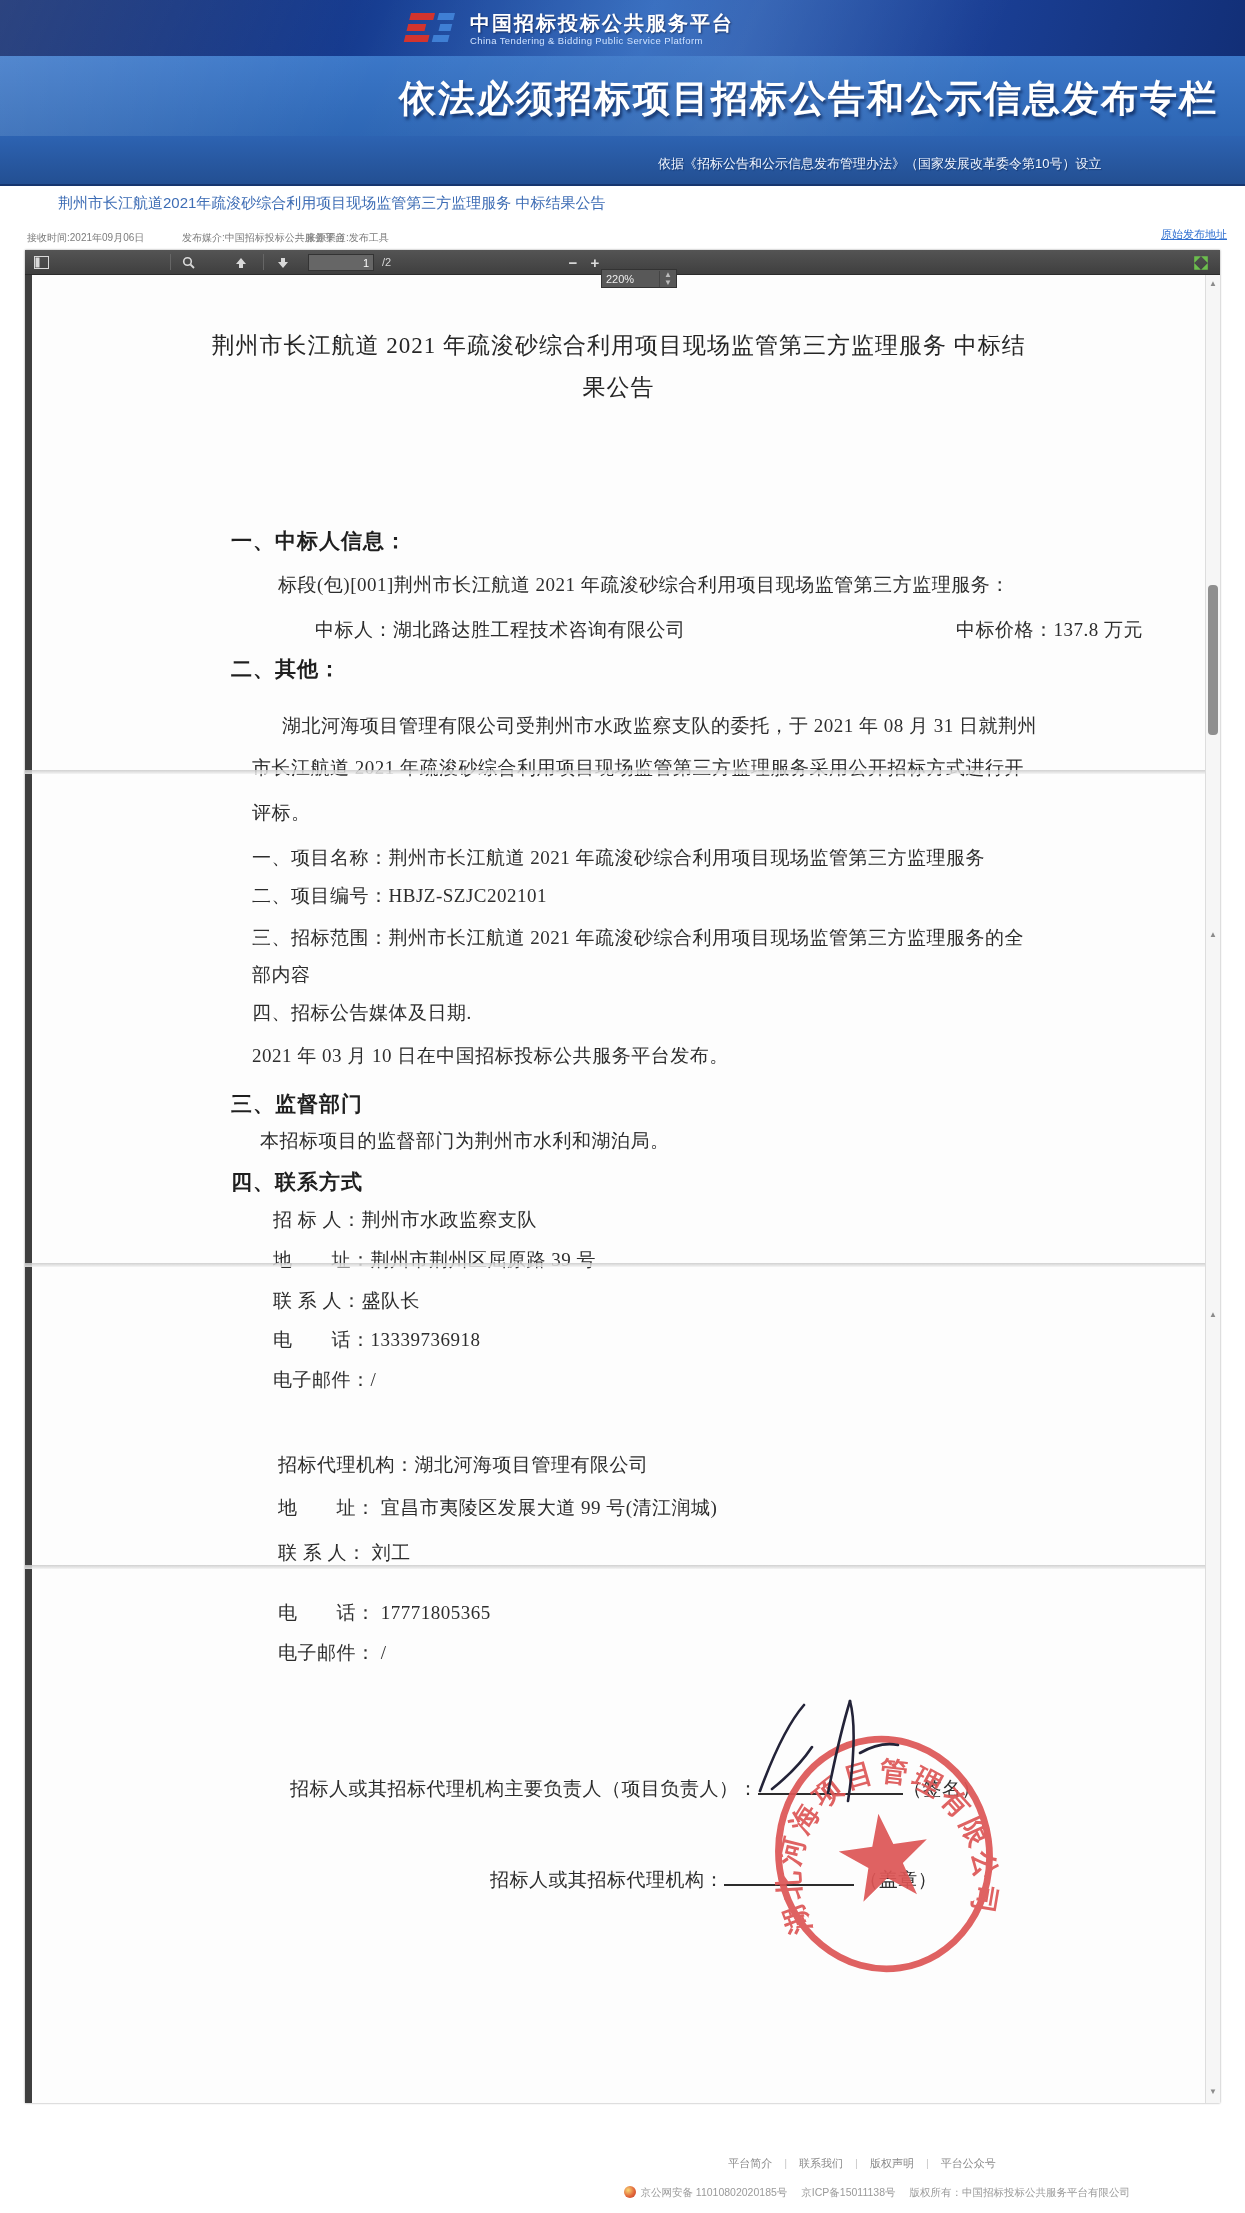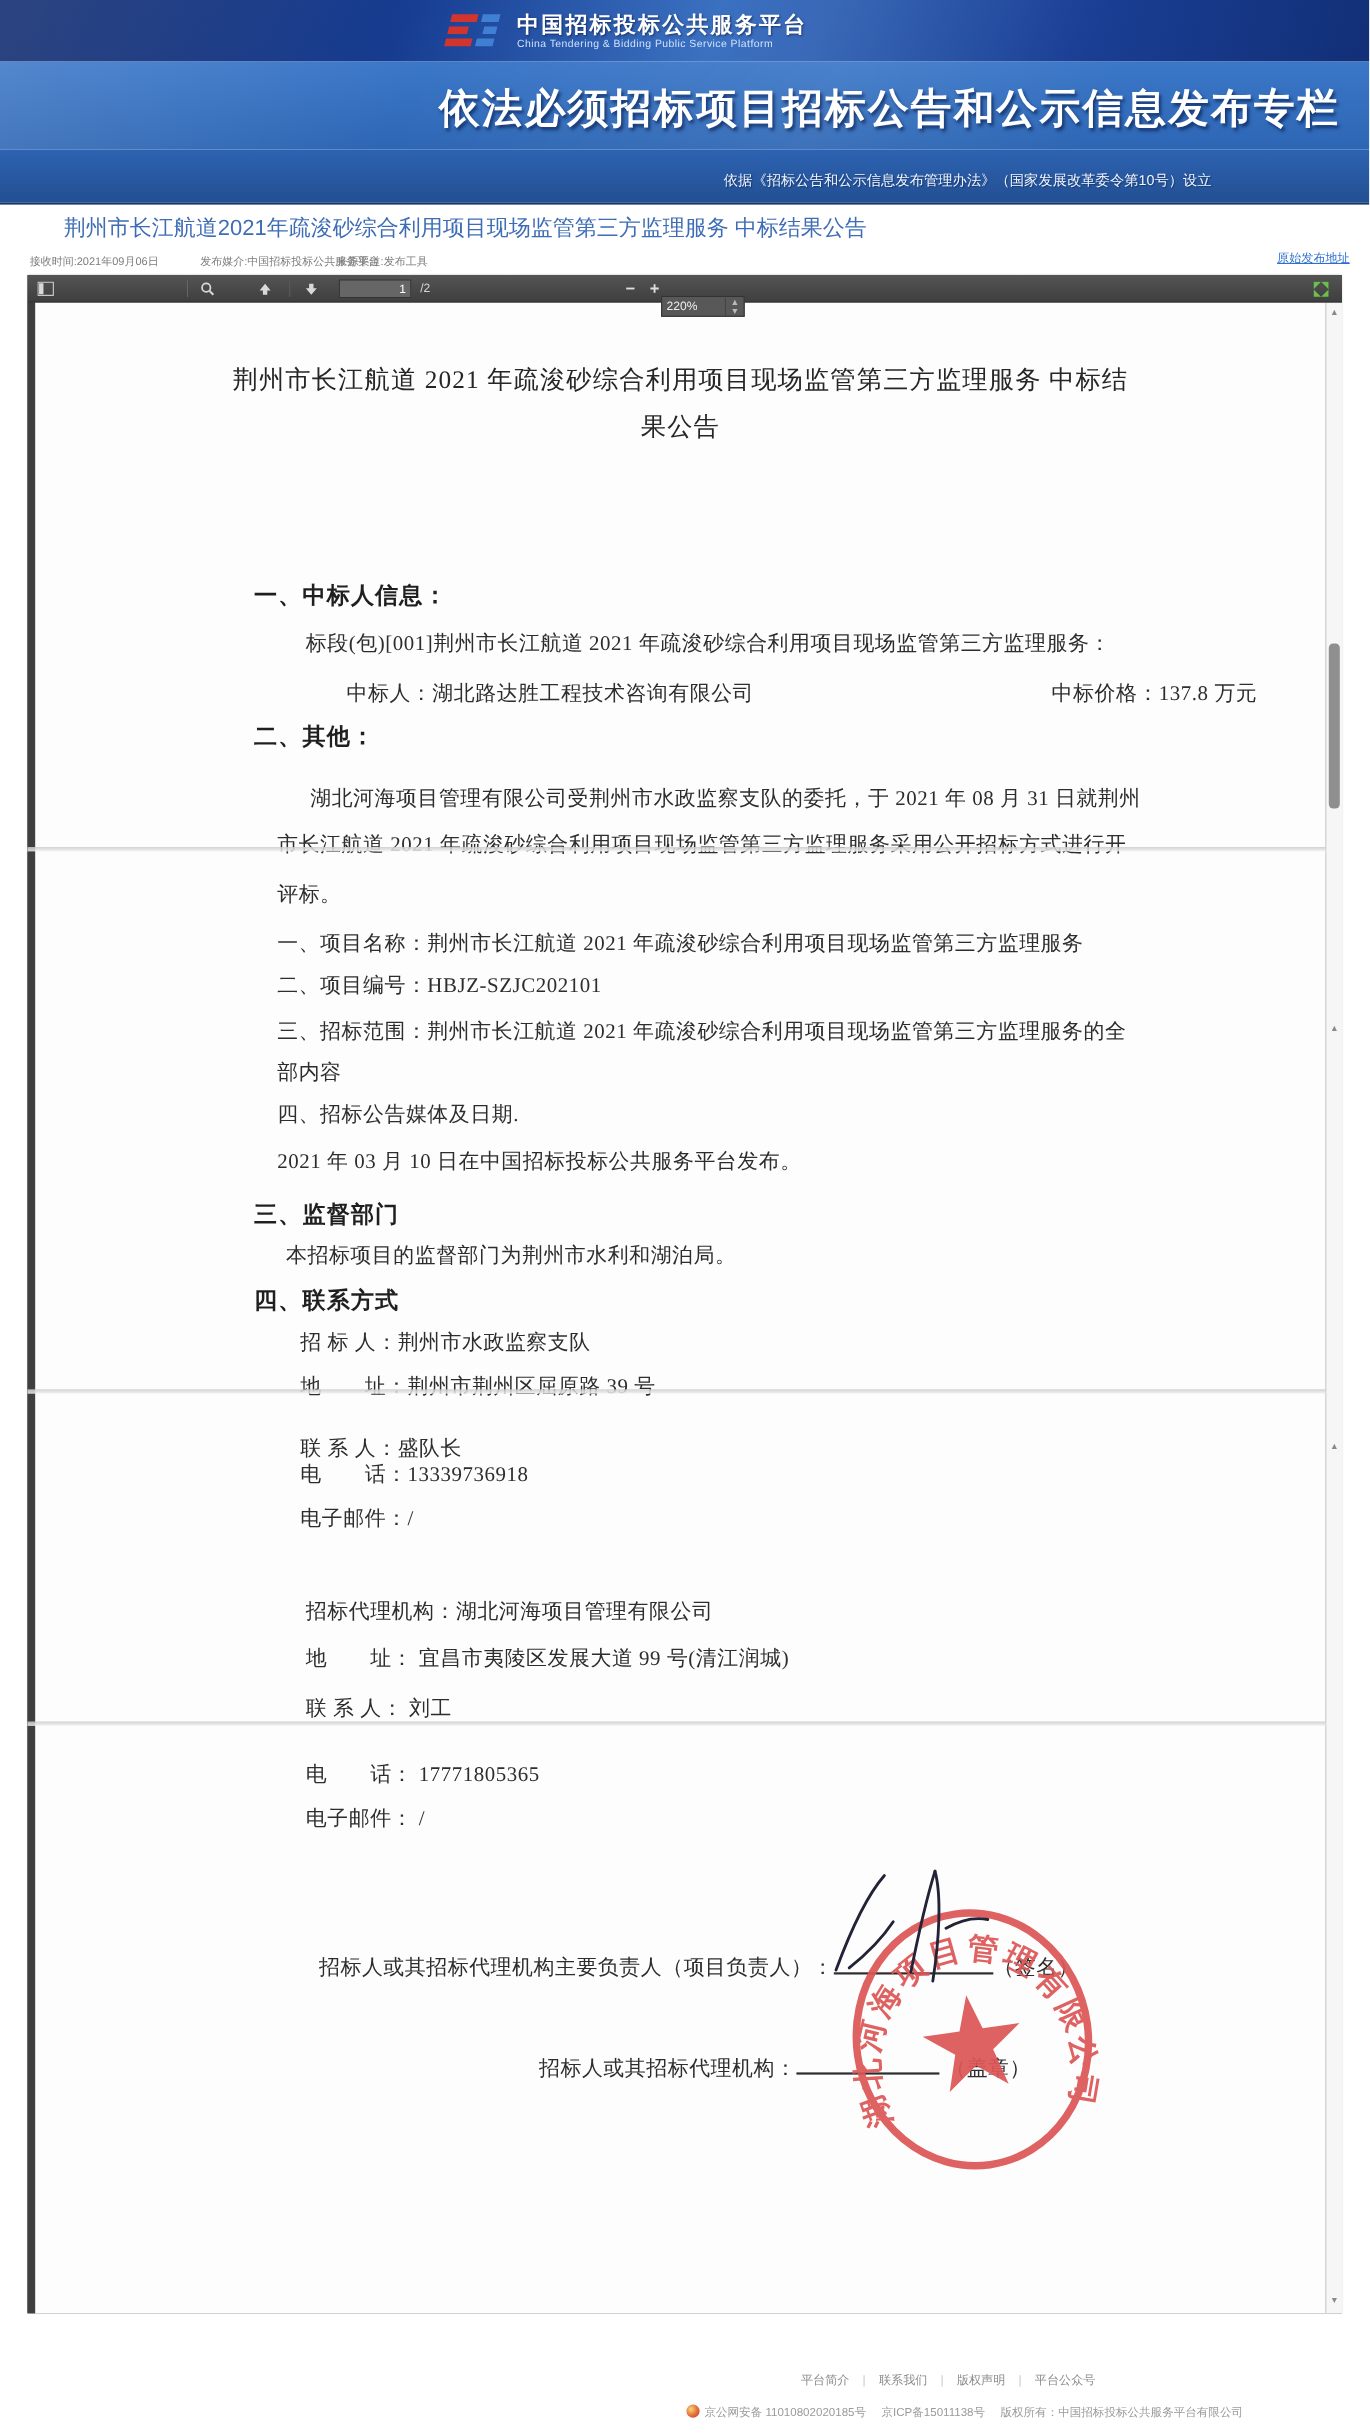--- a/index.html
+++ b/index.html
@@ -23,21 +23,21 @@
     text-shadow:1px 1px 2px rgba(0,0,30,.5); }
   .logo-text-en { color:#cfe2ff; font-size:9.5px; letter-spacing:.4px; line-height:13px; }
 
   .banner-title { position:absolute; right:27px; top:74px; z-index:3;
     color:#fff; font-size:37px; font-weight:bold; letter-spacing:2px; white-space:nowrap;
     text-shadow:2px 3px 3px rgba(5,25,70,.65); }
   .banner-subtitle { position:absolute; left:658px; top:155px; z-index:3;
     color:#f2f7ff; font-size:13px; white-space:nowrap; text-shadow:1px 1px 1px rgba(5,25,70,.5); }
 
   
-  .article-title { position:absolute; left:58px; top:194px; font-size:20px; color:#3e6db5;
+  .article-title { position:absolute; left:58px; top:194px; font-size:15px; color:#3e6db5;
     white-space:nowrap; text-decoration:none; cursor:pointer; }
   .meta { position:absolute; top:231px; font-size:10px; color:#7c7c7c; white-space:nowrap; }
   .meta-1 { left:27px; } .meta-2 { left:150px;margin-left:32px; } .meta-3 { left:306px; }
   .original-link { position:absolute; left:1161px; top:227px; font-size:11px; color:#2f6fd0;
     text-decoration:underline; white-space:nowrap; cursor:pointer; }
 
   
   .viewer { position:absolute; left:25px; top:250px; width:1195px; height:1853px;
     background:#525252; box-shadow:0 0 2px rgba(0,0,0,.4); }
   .toolbar { position:absolute; left:0; top:0; width:100%; height:25px;
@@ -203,21 +203,21 @@
       <div class="dl" style="left:220px; top:687px;">部内容</div>
       <div class="dl" style="left:220px; top:725px;">四、招标公告媒体及日期.</div>
       <div class="dl" style="left:220px; top:768px;">2021 年 03 月 10 日在中国招标投标公共服务平台发布。</div>
 
       <div class="dl heading" style="left:199px; top:815px;">三、监督部门</div>
       <div class="dl" style="left:228px; top:853px;">本招标项目的监督部门为荆州市水利和湖泊局。</div>
       <div class="dl heading" style="left:199px; top:893px;">四、联系方式</div>
 
       <div class="dl" style="left:241px; top:932px;">招 标 人：荆州市水政监察支队</div>
       <div class="dl" style="left:241px; top:972px;">地　　址：荆州市荆州区屈原路 39 号</div>
-      <div class="dl" style="left:241px; top:1013px;margin-top:16px;">联 系 人：盛队长</div>
+      <div class="dl" style="left:241px; top:1013px;">联 系 人：盛队长</div>
       <div class="dl" style="left:241px; top:1052px;">电　　话：13339736918</div>
       <div class="dl" style="left:241px; top:1092px;">电子邮件：/</div>
 
       <div class="dl" style="left:246px; top:1177px;">招标代理机构：湖北河海项目管理有限公司</div>
       <div class="dl" style="left:246px; top:1220px;">地　　址： 宜昌市夷陵区发展大道 99 号(清江润城)</div>
       <div class="dl" style="left:246px; top:1265px;">联 系 人： 刘工</div>
       <div class="dl" style="left:246px; top:1325px;">电　　话： 17771805365</div>
       <div class="dl" style="left:246px; top:1365px;">电子邮件： /</div>
 
       <div class="dl" style="left:258px; top:1500px;">

